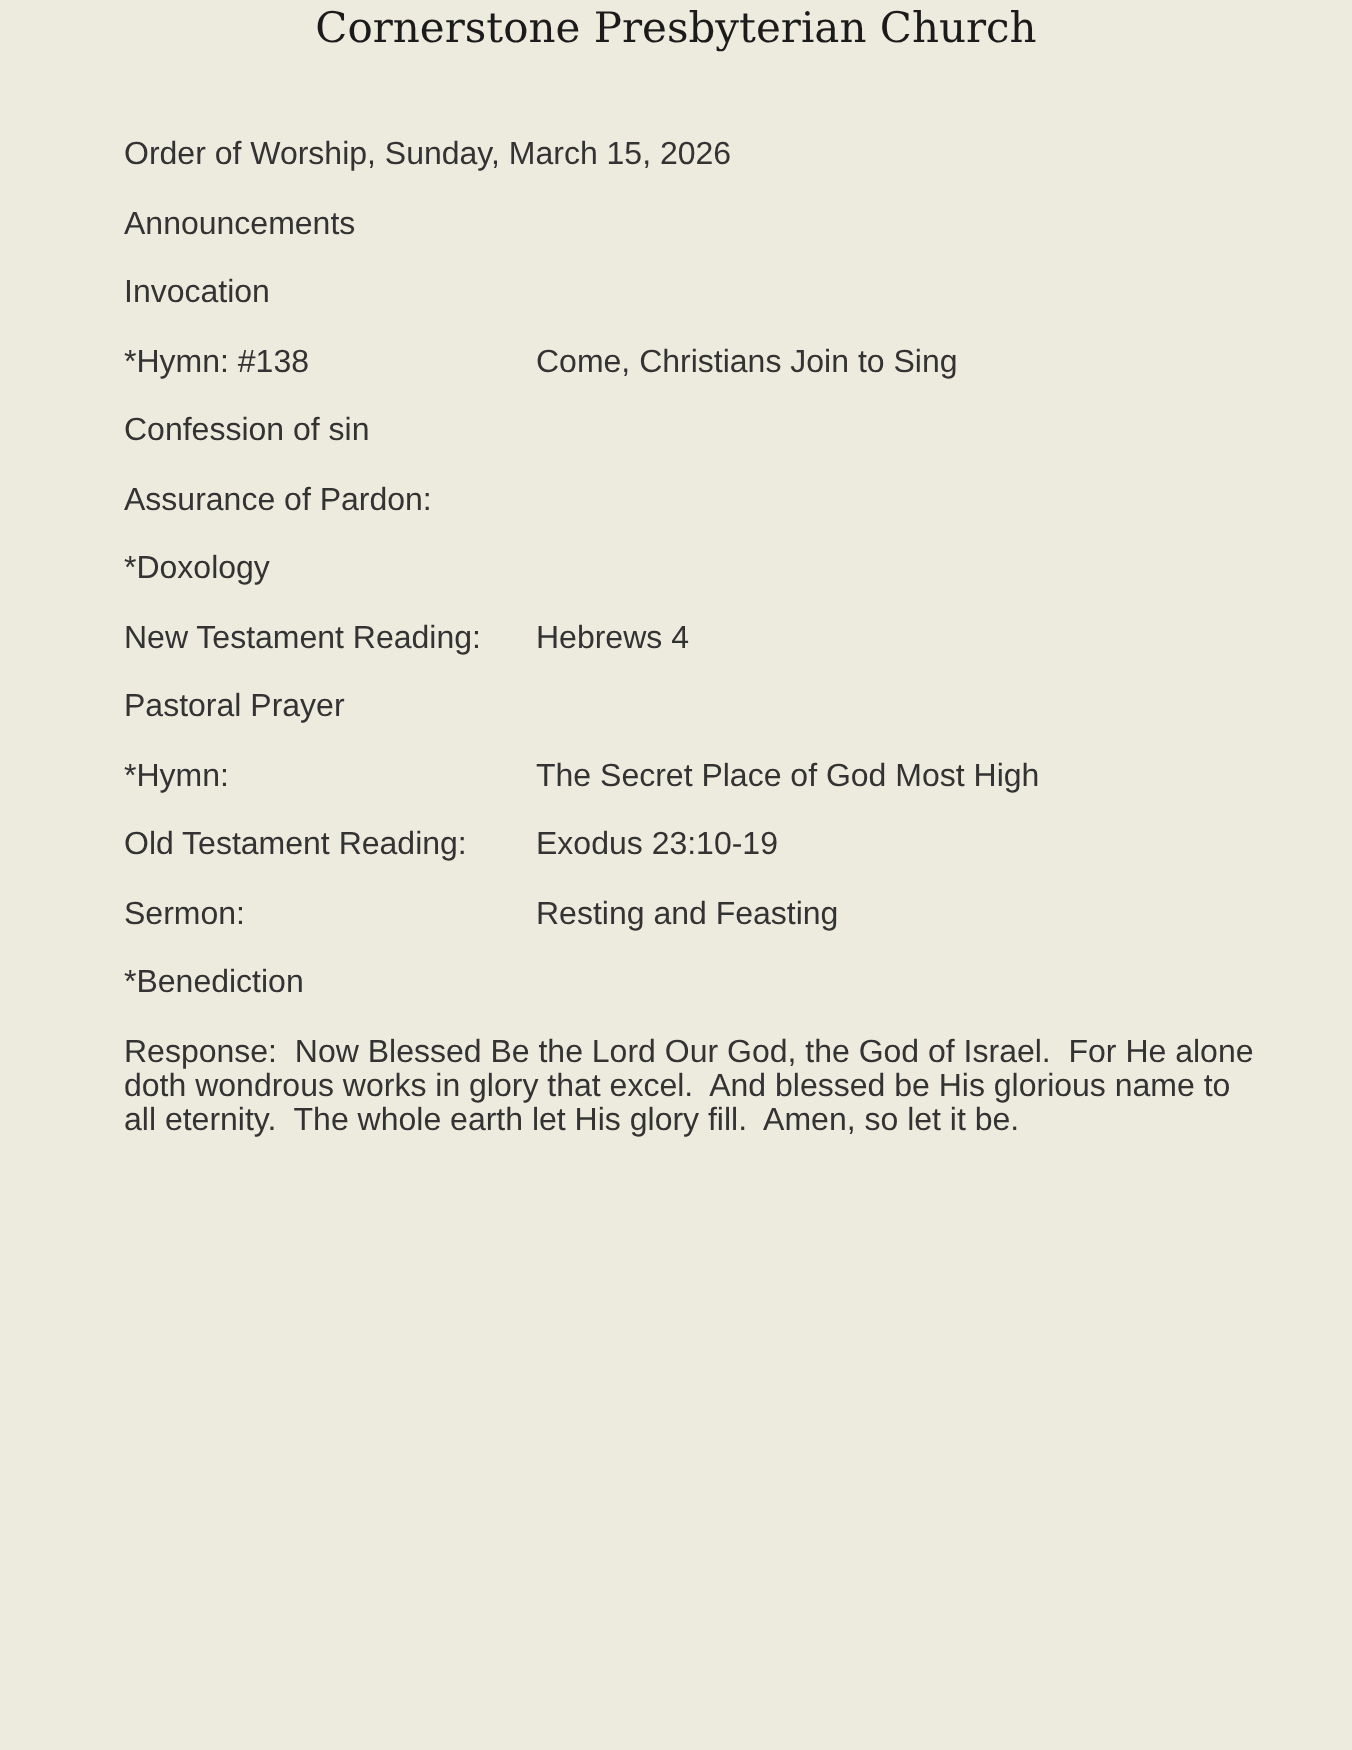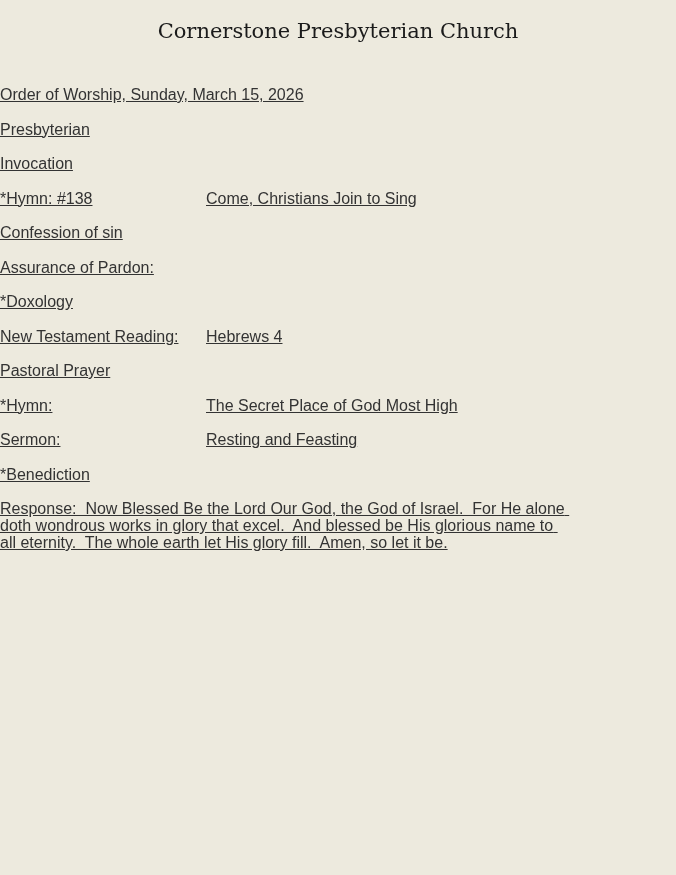--- a/index.html
+++ b/index.html
@@ -9,31 +9,30 @@
   body {
     width: 676px;
     height: 875px;
     background: #EDEADE;
     font-family: "Liberation Sans", sans-serif;
     font-size: 16px;
     color: #333333;
     overflow: hidden;
   }
   .page-title {
-    padding-top: 17px;
     text-align: center;
     font-family: "DejaVu Serif", "Liberation Serif", serif;
     font-size: 21px;
     line-height: 28px;
     color: #1B1B1B;
   }
   .content {
+    margin-left: 62px;
     margin-top: 41px;
     width: 566px;
-    text-decoration: underline;
   }
   .service-heading {
     line-height: 18.5px;
     margin-bottom: 16px;
   }
   .row {
     display: flex;
     line-height: 18.5px;
     margin-bottom: 16px;
   }
@@ -53,21 +52,21 @@
 </head>
 <body>
 
 <div class="page-title">Cornerstone Presbyterian Church</div>
 
 <div class="content">
 
   <div class="service-heading">Order of Worship, Sunday, March 15, 2026</div>
 
   <div class="row">
-    <span class="label">Presbyterian</span>
+    <span class="label">Announcements</span>
     <span class="detail"></span>
   </div>
   <div class="row">
     <span class="label">Invocation</span>
     <span class="detail"></span>
   </div>
   <div class="row">
     <span class="label">*Hymn: #138</span>
     <span class="detail">Come, Christians Join to Sing</span>
   </div>
@@ -88,20 +87,24 @@
   </div>
   <div class="row">
     <span class="label">Pastoral Prayer</span>
     <span class="detail"></span>
   </div>
   <div class="row">
     <span class="label">*Hymn:</span>
     <span class="detail">The Secret Place of God Most High</span>
   </div>
   <div class="row">
+    <span class="label">Old Testament Reading:</span>
+    <span class="detail">Exodus 23:10-19</span>
+  </div>
+  <div class="row">
     <span class="label">Sermon:</span>
     <span class="detail">Resting and Feasting</span>
   </div>
   <div class="row">
     <span class="label">*Benediction</span>
     <span class="detail"></span>
   </div>
 
   <div class="response">Response:  Now Blessed Be the Lord Our God, the God of Israel.  For He alone doth wondrous works in glory that excel.  And blessed be His glorious name to all eternity.  The whole earth let His glory fill.  Amen, so let it be.</div>
 

